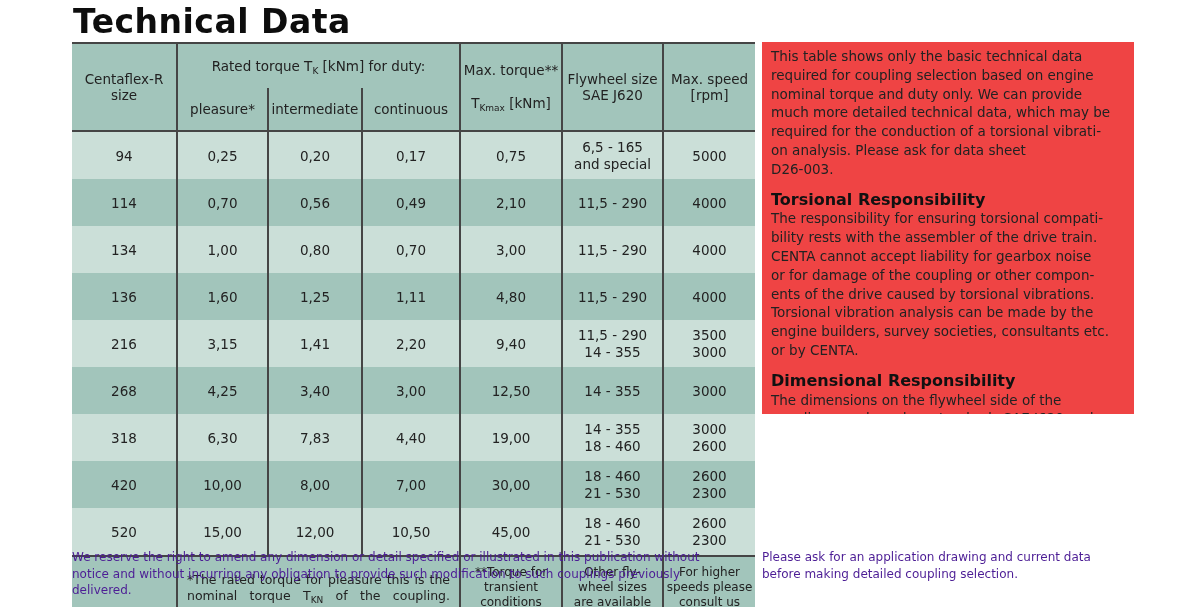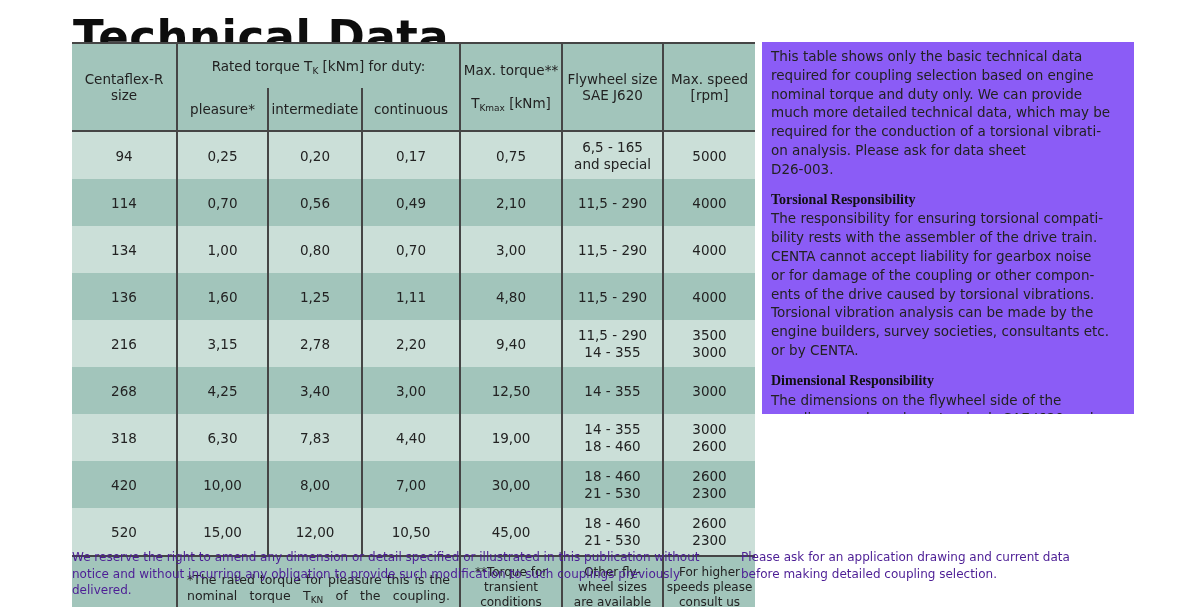--- a/index.html
+++ b/index.html
@@ -2,22 +2,22 @@
 <html><head>
 <meta charset="utf-8">
 <style>
   html,body { margin:0; padding:0; background:#ffffff; }
   .page {
     position:relative; width:1188px; height:607px; background:#ffffff;
     font-family:"DejaVu Sans","Liberation Sans",sans-serif; color:#1f1f1f;
     overflow:hidden;
   }
   .title {
-    position:absolute; left:73px; top:2px; font-size:45px; font-weight:700;
-    color:#0d0d0d; letter-spacing:0.5px;margin-top:8px;
+    position:absolute; left:73px; top:2px; font-size:33px; font-weight:700;
+    color:#0d0d0d; letter-spacing:0.5px;
   }
   
   .table-wrap { position:absolute; left:72px; top:42px; }
   table.tech {
     border-collapse:collapse; table-layout:fixed; width:683px;
     border-top:2px solid #454545;
     font-size:13.5px; line-height:1.22;
   }
   table.tech th, table.tech td {
     padding:2px 2px; text-align:center; vertical-align:middle;
@@ -36,34 +36,34 @@
     font-size:12px; line-height:1.25;
   }
   tfoot td.note-just {
     text-align:justify; text-align-last:justify; white-space:normal;
     font-size:12.5px; padding:4px 9px;
   }
   .sub { font-size:9px; position:relative; top:3px; letter-spacing:0; }
   
   .panel {
     position:absolute; left:762px; top:42px; width:372px; height:372px;
-    background:#8b5cf6; box-sizing:border-box; padding:5px 8px 16px 9px;
+    background:#ef4444; box-sizing:border-box; padding:5px 8px 16px 9px;
     font-size:13.5px; line-height:18.8px; color:#222222; overflow:hidden;
   }
   .panel p { margin:0; white-space:pre-line; }
   .panel h3 {
-    margin:12px 0 0 0; font-size:14px; font-weight:700; color:#111111;font-family:Liberation Serif, serif;
+    margin:12px 0 0 0; font-size:16px; font-weight:700; color:#111111;
   }
   
   .bottom-note {
     position:absolute; top:549px; font-size:12px; line-height:16.5px;
     color:#4c1d95; white-space:pre-line;
   }
   .bottom-note.left  { left:72px;  width:695px; }
-  .bottom-note.right { left:741px; width:380px; }
+  .bottom-note.right { left:762px; width:380px; }
 </style>
 </head>
 <body>
 
 <div class="page">
 
   <div class="title">Technical Data</div>
 
   <div class="table-wrap">
     <table class="tech">
@@ -130,21 +130,21 @@
           <td class="bl">1,60</td>
           <td class="bl">1,25</td>
           <td class="bl">1,11</td>
           <td class="bl">4,80</td>
           <td class="bl">11,5 - 290</td>
           <td class="bl">4000</td>
         </tr>
         <tr>
           <td>216</td>
           <td class="bl">3,15</td>
-          <td class="bl">2,78</td>
+          <td class="bl">1,41</td>
           <td class="bl">2,20</td>
           <td class="bl">9,40</td>
           <td class="bl">11,5 - 290
 14 - 355</td>
           <td class="bl">3500
 3000</td>
         </tr>
         <tr>
           <td>268</td>
           <td class="bl">4,25</td>

